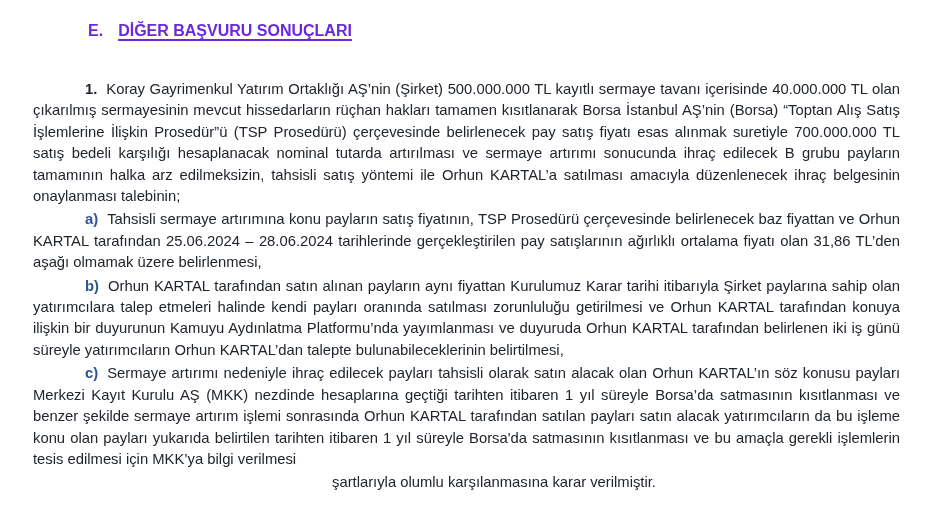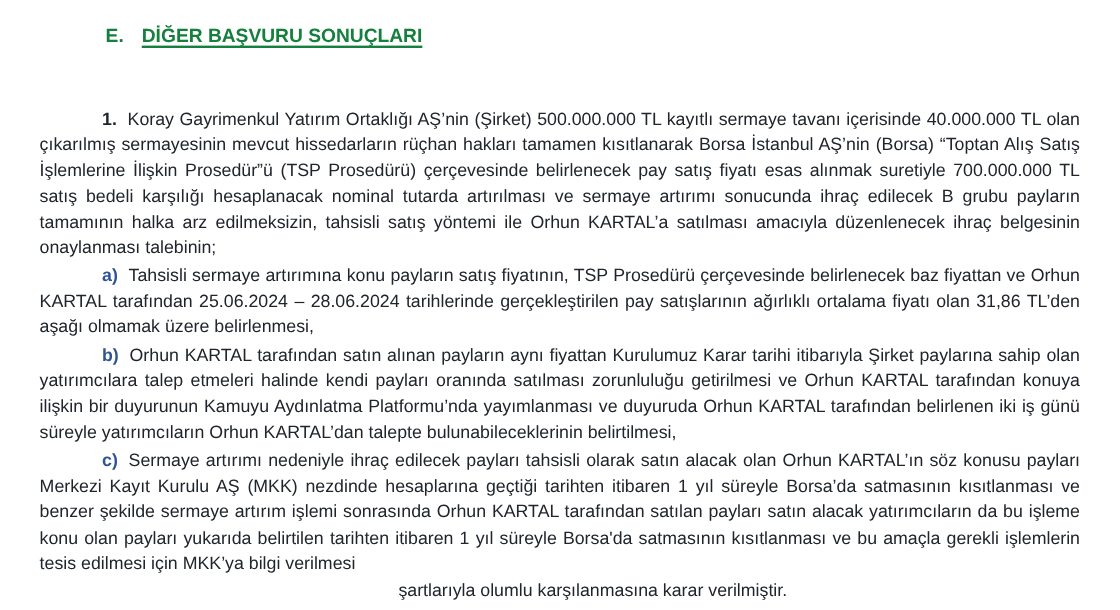--- a/index.html
+++ b/index.html
@@ -15,40 +15,40 @@
     overflow: hidden;
     box-sizing: border-box;
     padding: 22px 33px 0 33px;
     font-family: "Liberation Sans", sans-serif;
     color: #20252c;
   }
   .heading {
     margin-left: 55px;
     font-size: 16px;
     font-weight: bold;
-    color: #15803d;
+    color: #6d28d9;
     white-space: nowrap;
   }
   .heading-letter {
     margin-right: 15px;
   }
   .heading-title {
     text-decoration: underline;
     text-decoration-thickness: 2px;
     text-underline-offset: 3px;
   }
   p.para {
     margin: 0 0 2px 0;
     font-size: 14.8px;
     line-height: 21.4px;
     text-align: justify;
     text-indent: 52px;
   }
   p.para-1 {
-    margin-top: 50px;
+    margin-top: 39px;
   }
   .marker {
     font-weight: bold;
     margin-right: 9px;
   }
   .marker-dark { color: #20252c; }
   .marker-blue { color: #2f5496; }
   p.closing {
     margin: 0;
     font-size: 14.8px;

